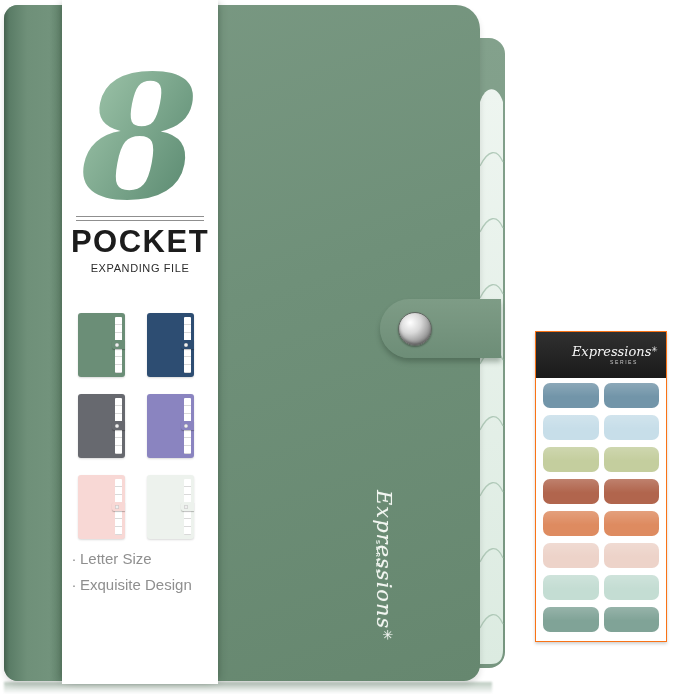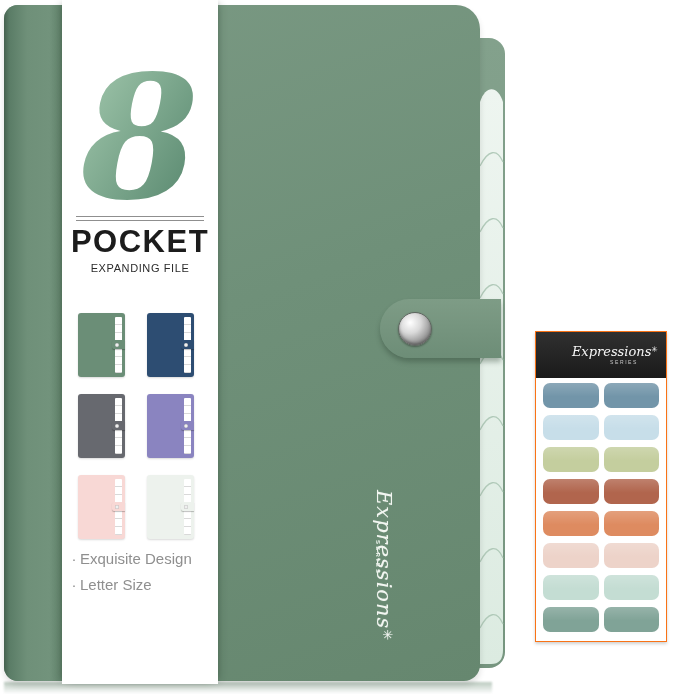--- a/index.html
+++ b/index.html
@@ -175,22 +175,22 @@
       <div class="swatch" style="background-color: rgb(237, 242, 237);">
         <div class="mini-tabs"></div>
         <div class="mini-strap" style="background-color: rgb(237, 242, 237);">
             <div class="mini-snap"></div>
           </div>
       </div>
     </div>
 
     
     <div class="features">
+      <div class="row"><span class="bullet">·</span><span>Letter Size</span></div>
       <div class="row"><span class="bullet">·</span><span>Exquisite Design</span></div>
-      <div class="row"><span class="bullet">·</span><span>Letter Size</span></div>
     </div>
   </div>
 
   <div class="sheet">
     <div class="sheet-header">
       <div class="sheet-script"><span>Expressions</span><span class="star">✳</span></div>
       <div class="sheet-series">SERIES</div>
     </div>
     <div class="sticker-grid">
       <div class="sticker" style="background-color: rgb(114, 149, 169);"></div>

